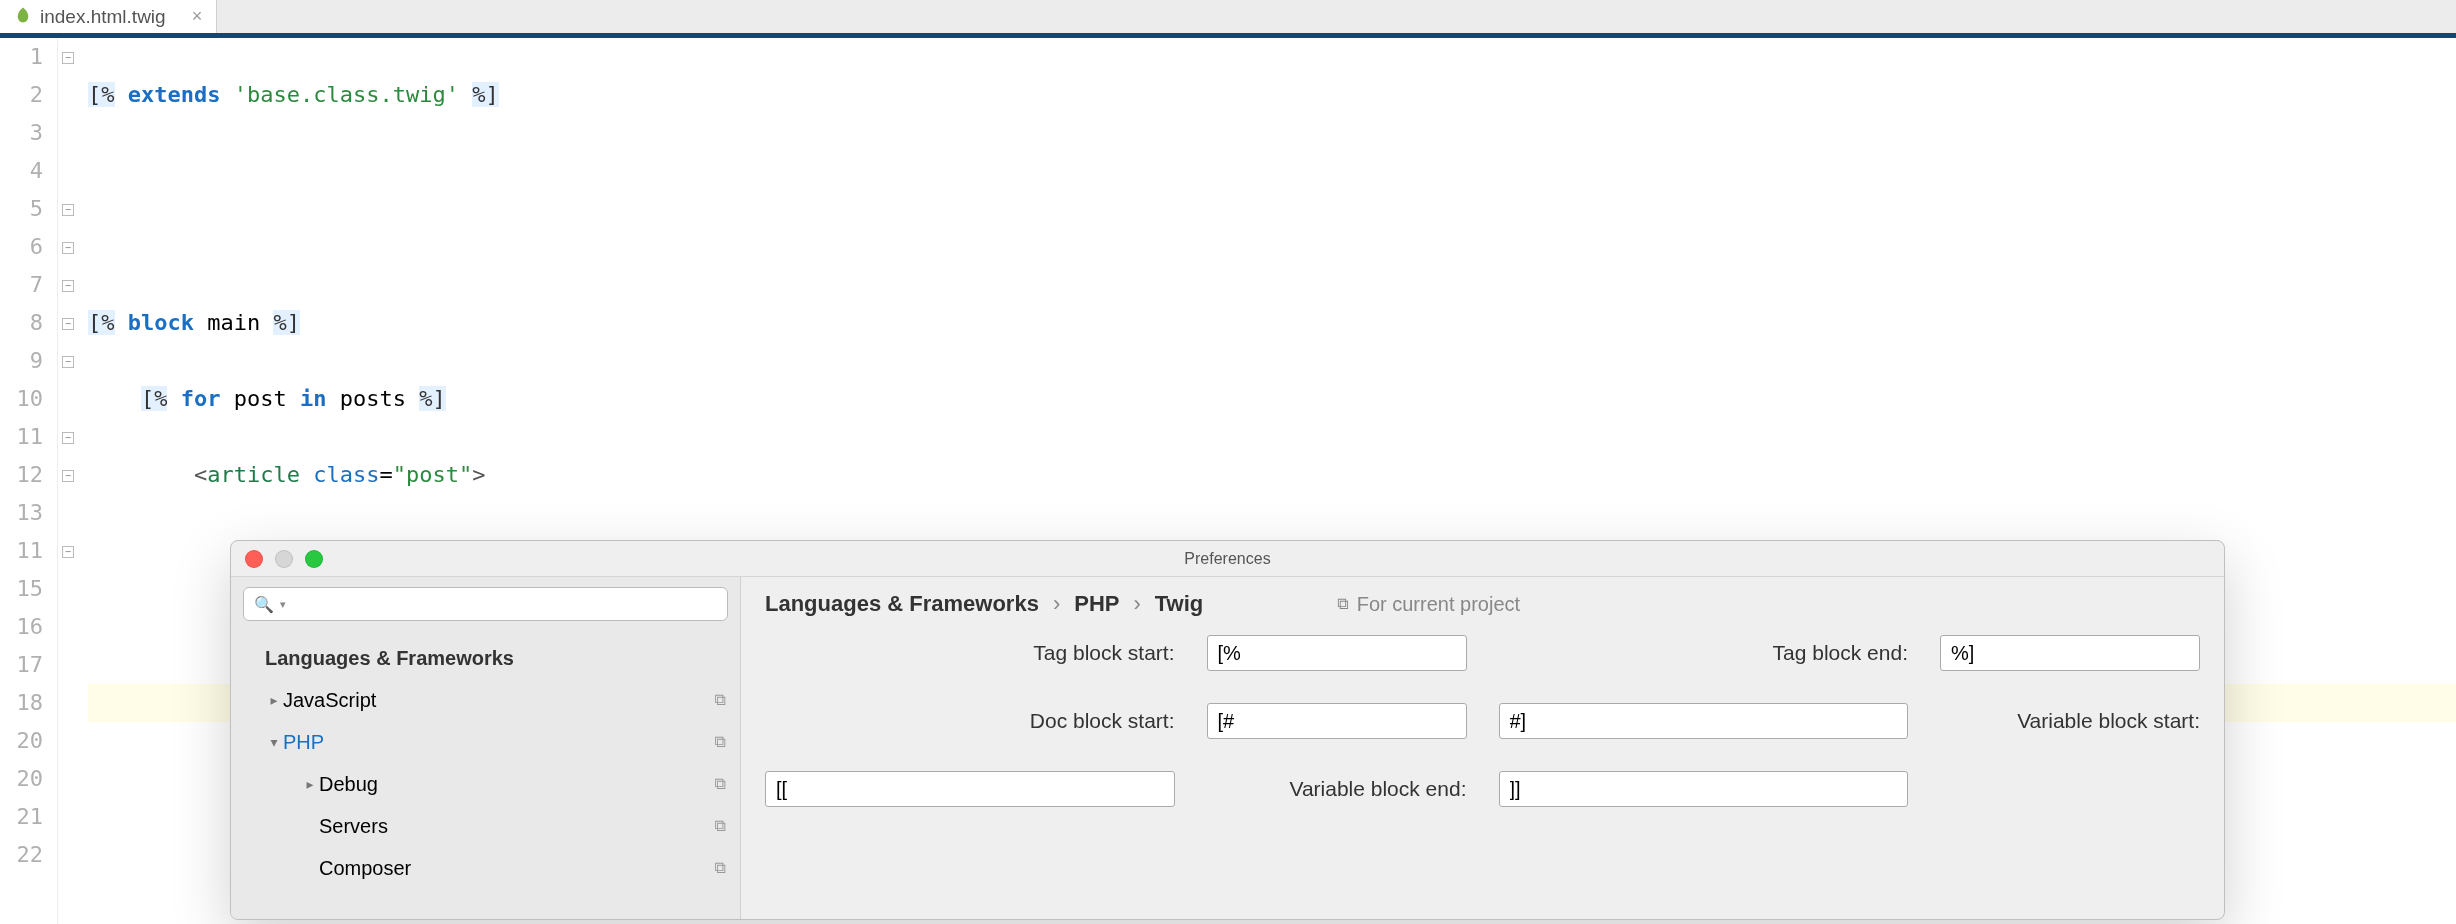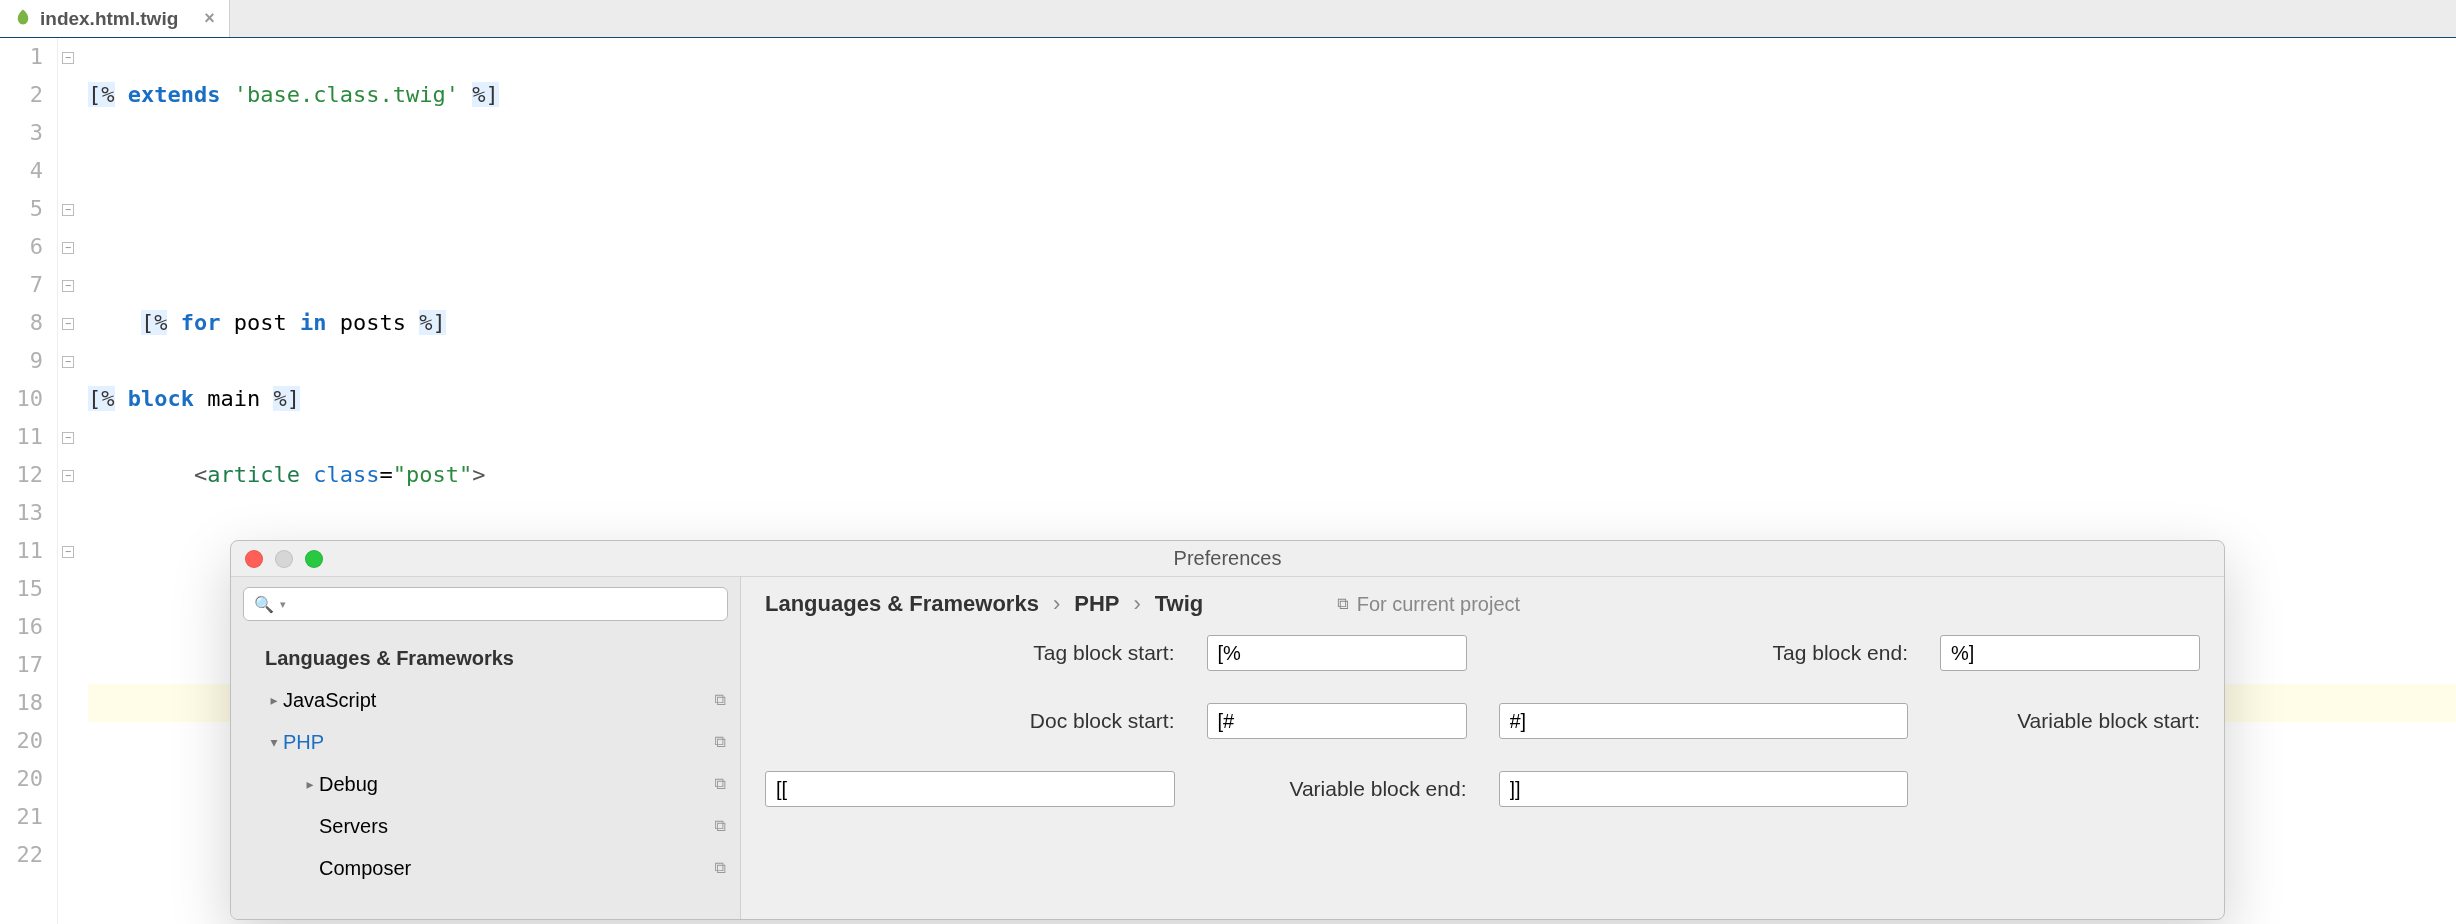--- a/index.html
+++ b/index.html
@@ -11,22 +11,21 @@
   height: 924px;
   overflow: hidden;
   position: relative;
 }
 
 
 .tab-bar {
   display: flex;
   background: #ececec;
   height: 38px;
-  border-bottom: 1px solid #0c4a6e;
-  font-weight: bold;
+  border-bottom: 5px solid #0c4a6e;
 }
 .tab {
   display: flex;
   align-items: center;
   padding: 0 14px;
   background: #fff;
   border-right: 1px solid #d0d0d0;
   height: 100%;
   gap: 8px;
 }
@@ -116,21 +115,21 @@
 }
 .traffic span {
   width: 18px; height: 18px; border-radius: 50%;
   display: inline-block;
 }
 .tr-red   { background: #ff5f57; box-shadow: inset 0 0 0 1px rgba(0,0,0,0.1); }
 .tr-ylw   { background: #d6d6d6; box-shadow: inset 0 0 0 1px rgba(0,0,0,0.1); }
 .tr-grn   { background: #28c840; box-shadow: inset 0 0 0 1px rgba(0,0,0,0.1); }
 .prefs-title {
   margin: 0 auto;
-  font-size: 20px;
+  font-size: 16px;
   color: #555;
 }
 .prefs-body {
   flex: 1;
   display: flex;
 }
 .prefs-sidebar {
   width: 510px;
   background: #e9e9e9;
   border-right: 1px solid #d0d0d0;
@@ -277,22 +276,22 @@
     <span class="fmark" style="top:318px;">−</span>
     <span class="fmark" style="top:394px;">−</span>
     <span class="fmark" style="top:432px;">−</span>
     <span class="fmark" style="top:508px;">−</span>
   </div>
 
   <div class="code">
 <div class="row"><span class="t-delim">[%</span> <span class="t-kw">extends</span> <span class="t-str">'base.class.twig'</span> <span class="t-delim">%]</span></div>
 <div class="row"></div>
 <div class="row"></div>
+<div class="row"><span class="t-delim">[%</span> <span class="t-kw">block</span> <span>main</span> <span class="t-delim">%]</span></div>
 <div class="row">    <span class="t-delim">[%</span> <span class="t-kw">for</span> <span>post</span> <span class="t-kw">in</span> <span>posts</span> <span class="t-delim">%]</span></div>
-<div class="row"><span class="t-delim">[%</span> <span class="t-kw">block</span> <span>main</span> <span class="t-delim">%]</span></div>
 <div class="row">        <span class="t-punc">&lt;</span><span class="t-tag">article</span> <span class="t-attr">class</span><span>=</span><span class="t-str">"post"</span><span class="t-punc">&gt;</span></div>
 <div class="row">            <span class="t-punc">&lt;</span><span class="t-tag">h2</span><span class="t-punc">&gt;</span></div>
 <div class="row">                <span class="t-punc">&lt;</span><span class="t-tag">a</span> <span class="t-attr">href</span><span>=</span><span class="t-str">"</span><span class="t-delim">[[</span> <span>path(</span><span class="t-str">'blog_post'</span><span>, </span><span>[slug: post.slug])</span> <span class="t-delim">]]</span><span class="t-str">"</span><span class="t-punc">&gt;</span></div>
 <div class="row hl">                    <span class="t-vbr">[[</span> <span>post.title</span> <span class="t-vbr">]]</span></div>
 <div class="row">                <span class="t-punc">&lt;/</span><span class="t-tag">a</span><span class="t-punc">&gt;</span></div>
 <div class="row">            <span class="t-punc">&lt;/</span><span class="t-tag">h2</span><span class="t-punc">&gt;</span></div>
 
 
 
 

